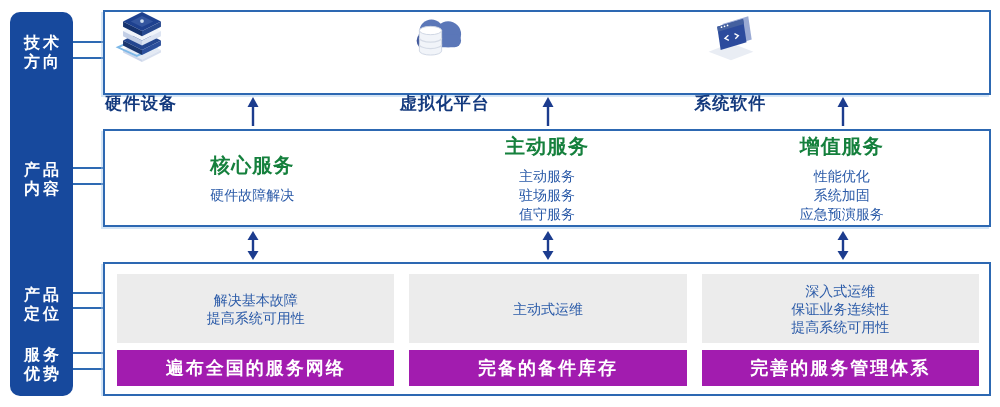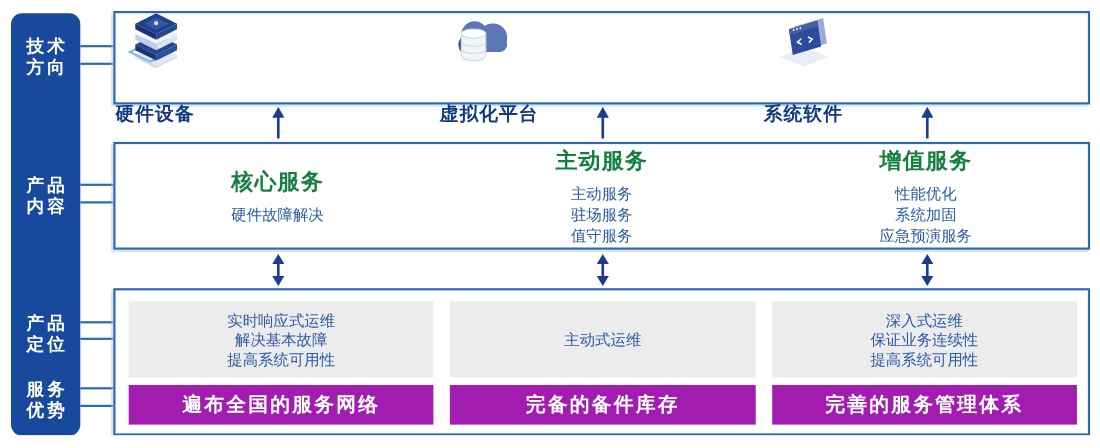--- a/index.html
+++ b/index.html
@@ -201,21 +201,20 @@
         <path d="M7 7 L7 22" stroke="#1c3c8e" stroke-width="2.4"></path>
         <polygon points="7,0 12.5,9 1.5,9" fill="#1c3c8e"></polygon>
         <polygon points="7,29 12.5,20 1.5,20" fill="#1c3c8e"></polygon>
       </svg>
   </div>
 
   <div class="box box3">
     <div class="pos-wrap">
       <div class="pos-col">
         <div class="pos-panel">
-          <div>实时响应式运维</div>
           <div>解决基本故障</div>
           <div>提高系统可用性</div>
         </div>
         <div class="pos-bar">遍布全国的服务网络</div>
       </div>
       <div class="pos-col">
         <div class="pos-panel">
           <div>主动式运维</div>
         </div>
         <div class="pos-bar">完备的备件库存</div>

